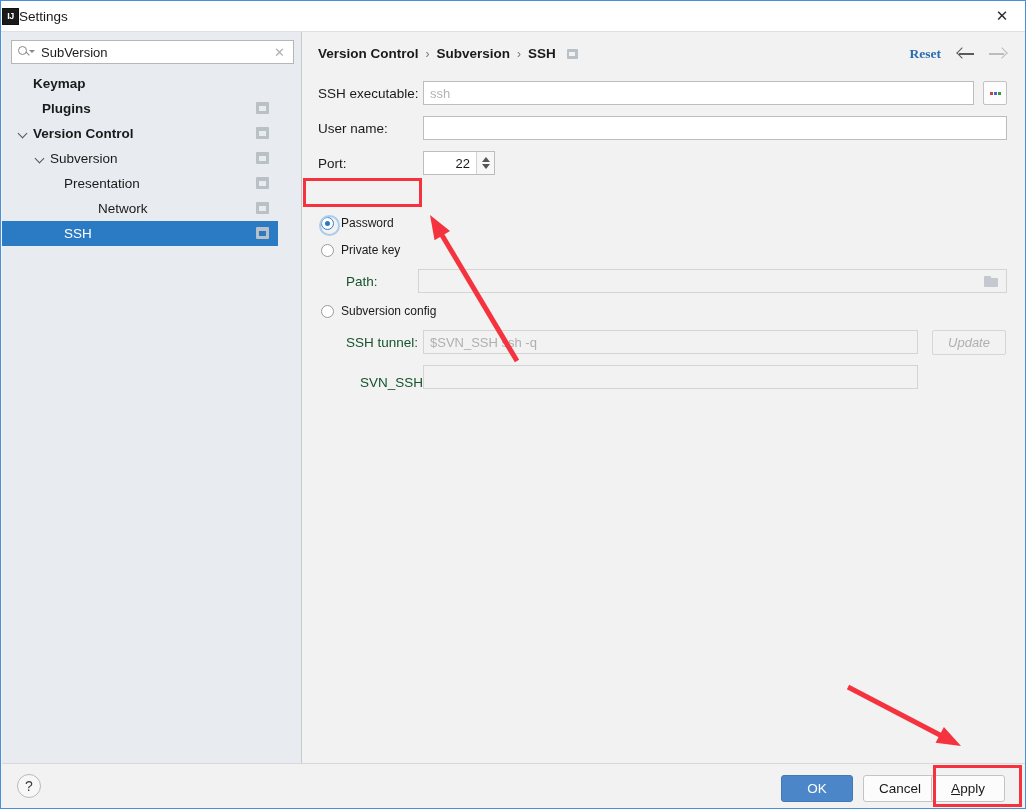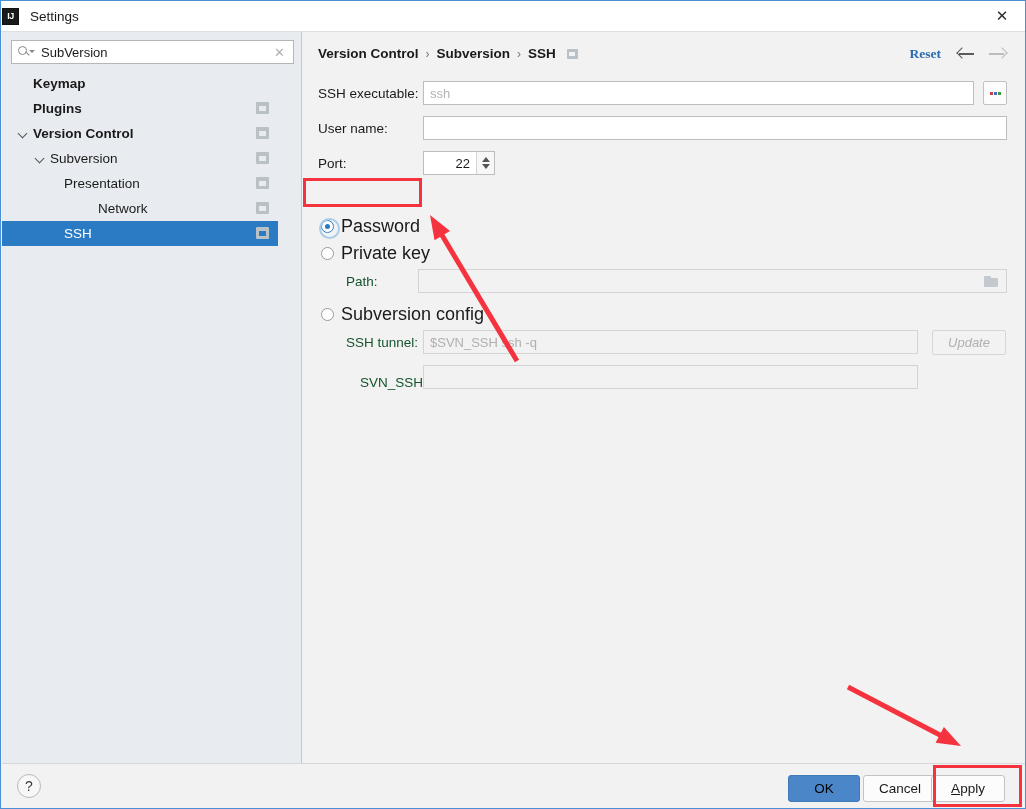--- a/index.html
+++ b/index.html
@@ -28,21 +28,20 @@
     margin-left: 1px;
     width: 17px; height: 17px;
     background: #1a1a1a;
     border: 1px solid #111;
     color: #fff;
     font-size: 9px; font-weight: bold;
     display: flex; align-items: center; justify-content: center;
     letter-spacing: -0.5px;
   }
   .title-text {
-    margin-left: 11px;
     font-size: 13.5px; color: #1a1a1a;
   }
   .win-close {
     position: absolute; right: 0; top: 0;
     width: 46px; height: 30px;
     display: flex; align-items: center; justify-content: center;
     font-size: 15px; color: #2b2b2b;
     cursor: default;
   }
 
@@ -261,21 +260,21 @@
     width: 0; height: 0;
     border-left: 4px solid transparent;
     border-right: 4px solid transparent;
   }
   .spinner .up   { border-bottom: 5px solid #555; margin-bottom: 2px; }
   .spinner .down { border-top: 5px solid #555; }
 
   .radio-row {
     position: absolute;
     display: flex; align-items: center;
-    font-size: 18px; color: #1a1a1a;
+    font-size: 12px; color: #1a1a1a;
     cursor: default;
   }
   .radio {
     width: 13px; height: 13px;
     border-radius: 50%;
     border: 1px solid #9a9a9a;
     background: #fff;
     margin-right: 7px;
     position: relative;
     flex: none;
@@ -346,24 +345,24 @@
   }
   .btn {
     position: absolute; top: 11px;
     height: 27px;
     border-radius: 3px;
     display: flex; align-items: center; justify-content: center;
     font-size: 13.5px;
     cursor: default;
   }
   .btn-ok {
-    right: 145px; width: 72px;
+    right: 152px; width: 72px;
     background: #4a86c8;
     border: 1px solid #3f79b8;
-    color: #000000;
+    color: #ffffff;
   }
   .btn-cancel {
     right: 68px; width: 74px;
     background: #fcfcfc;
     border: 1px solid #c4c4c4;
     color: #1a1a1a;
   }
   .btn-apply {
     right: 0px; width: 74px;
     background: #fcfcfc;
@@ -406,21 +405,21 @@
       </span>
       <span class="search-text">SubVersion</span>
       <span class="search-clear">✕</span>
     </div>
 
     <div class="tree" id="tree">
         <div class="tree-row">
           <span class="tree-label bold" style="margin-left: 31px;">Keymap</span>
         </div>
         <div class="tree-row">
-          <span class="tree-label bold" style="margin-left: 31px;">Plugins</span>
+          <span class="tree-label bold" style="margin-left: 40px;">Plugins</span>
           <span class="row-icon"></span>
         </div>
         <div class="tree-row">
           <span class="tree-arrow" style="left: 15px;"></span>
           <span class="tree-label bold" style="margin-left: 31px;">Version Control</span>
           <span class="row-icon"></span>
         </div>
         <div class="tree-row">
           <span class="tree-arrow" style="left: 32px;"></span>
           <span class="tree-label" style="margin-left: 48px;">Subversion</span>

